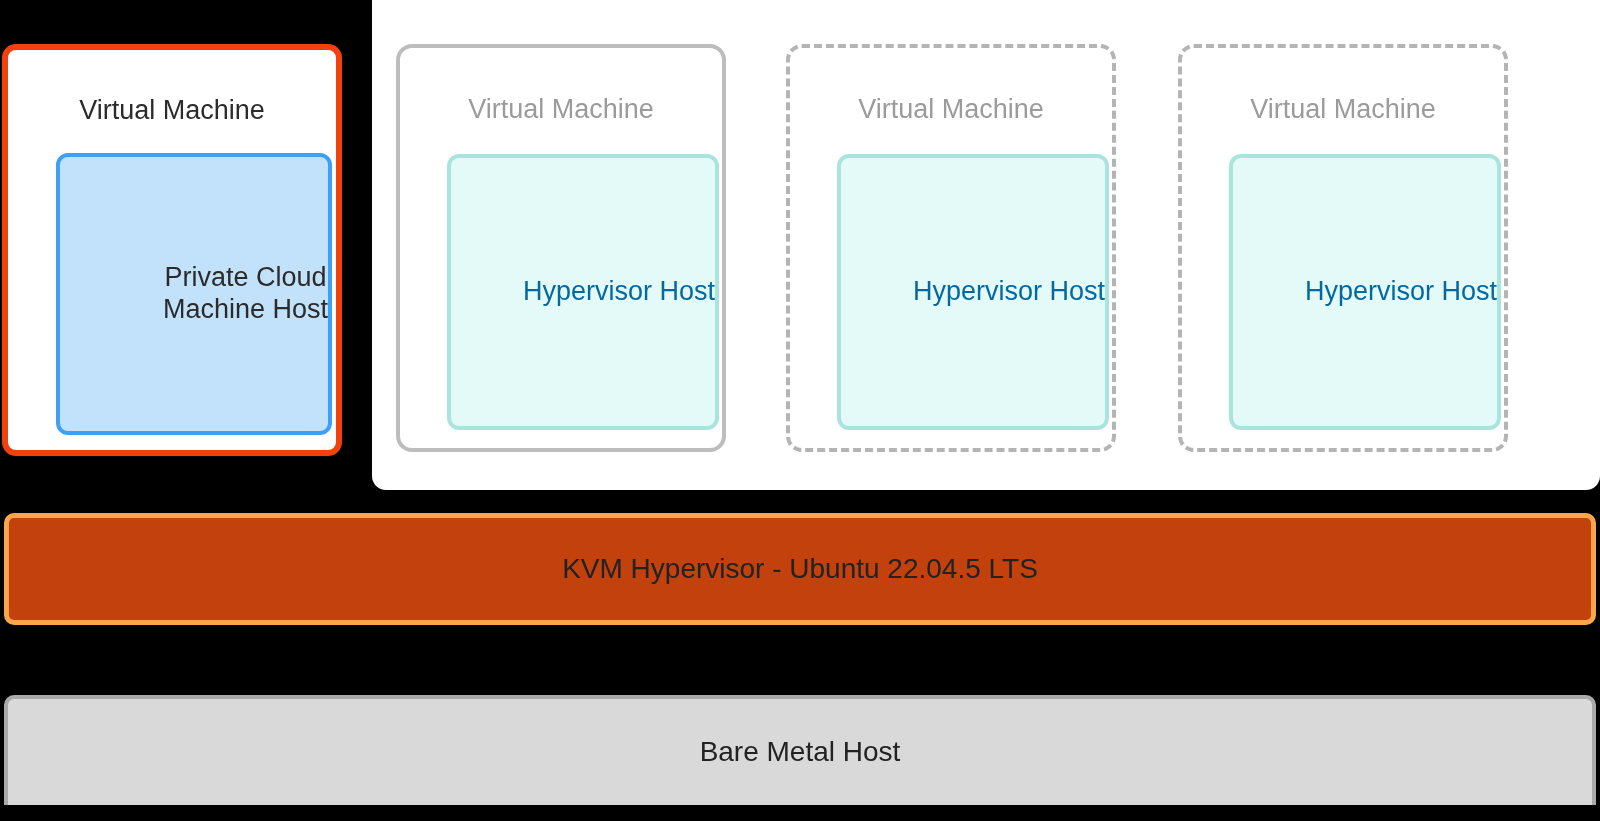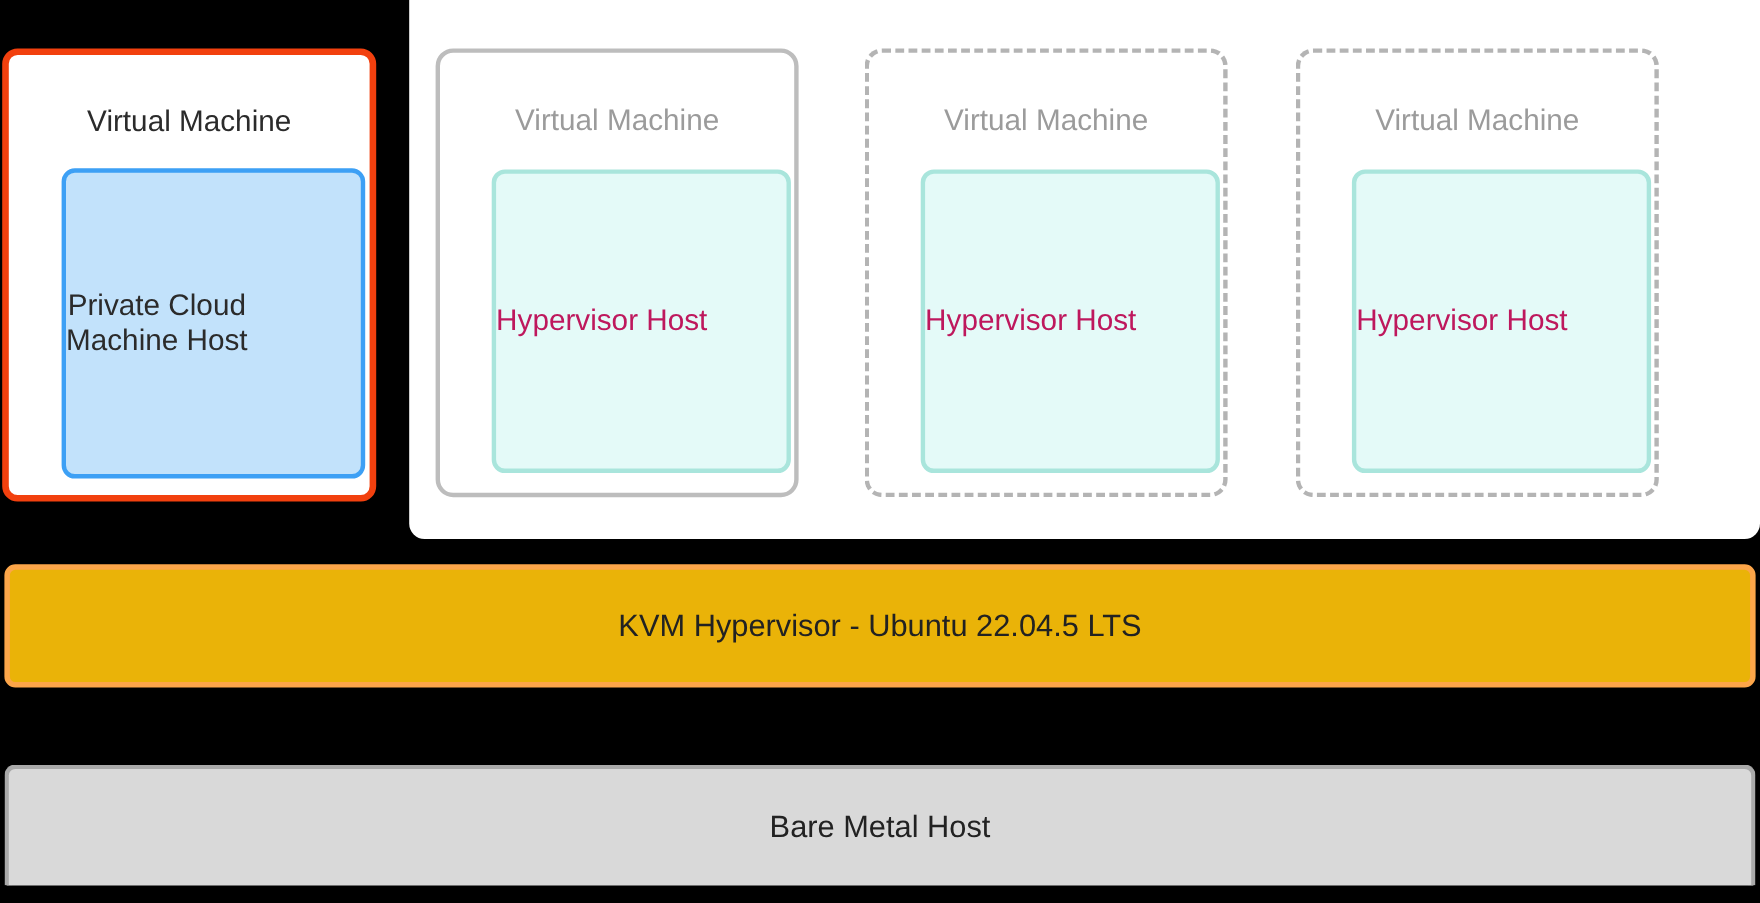--- a/index.html
+++ b/index.html
@@ -87,42 +87,42 @@
     color: #2b2b2b;
     margin-top: 47px;
   }
 
   
   .host-box {
     box-sizing: border-box;
     border-radius: 12px;
     display: flex;
     align-items: center;
-    justify-content: flex-start;
+    justify-content: flex-end;
     text-align: center;
     margin-left: 44px;
   }
   .host-box.mint {
     width: 272px;
     height: 276px;
     margin-top: 31px;
     background: #e4faf8;
     border: 4px solid #a9e5dc;
   }
   .host-box.blue {
     width: 276px;
     height: 282px;
     margin-top: 29px;
     background: #c2e2fb;
     border: 4px solid #3da0f5;
   }
   .host-label {
     font-size: 27px;
     line-height: 1.18;
-    color: #be185d;
+    color: #0369a1;
     font-weight: 400;
   }
   .host-box.blue .host-label {
     color: #2b2b2b;
   }
 
   
   .layer-bar {
     position: absolute;
     box-sizing: border-box;
@@ -135,21 +135,21 @@
     font-size: 28px;
     color: #222222;
     font-weight: 400;
     white-space: nowrap;
   }
   .layer-bar.hypervisor {
     left: 4px;
     top: 513px;
     width: 1592px;
     height: 112px;
-    background: #eab308;
+    background: #c2410c;
     border: 5px solid #fca549;
   }
   .layer-bar.baremetal {
     left: 4px;
     top: 695px;
     width: 1592px;
     height: 110px;
     background: #d9d9d9;
     border: 4px solid #a9a9a9;
     border-bottom: none;

